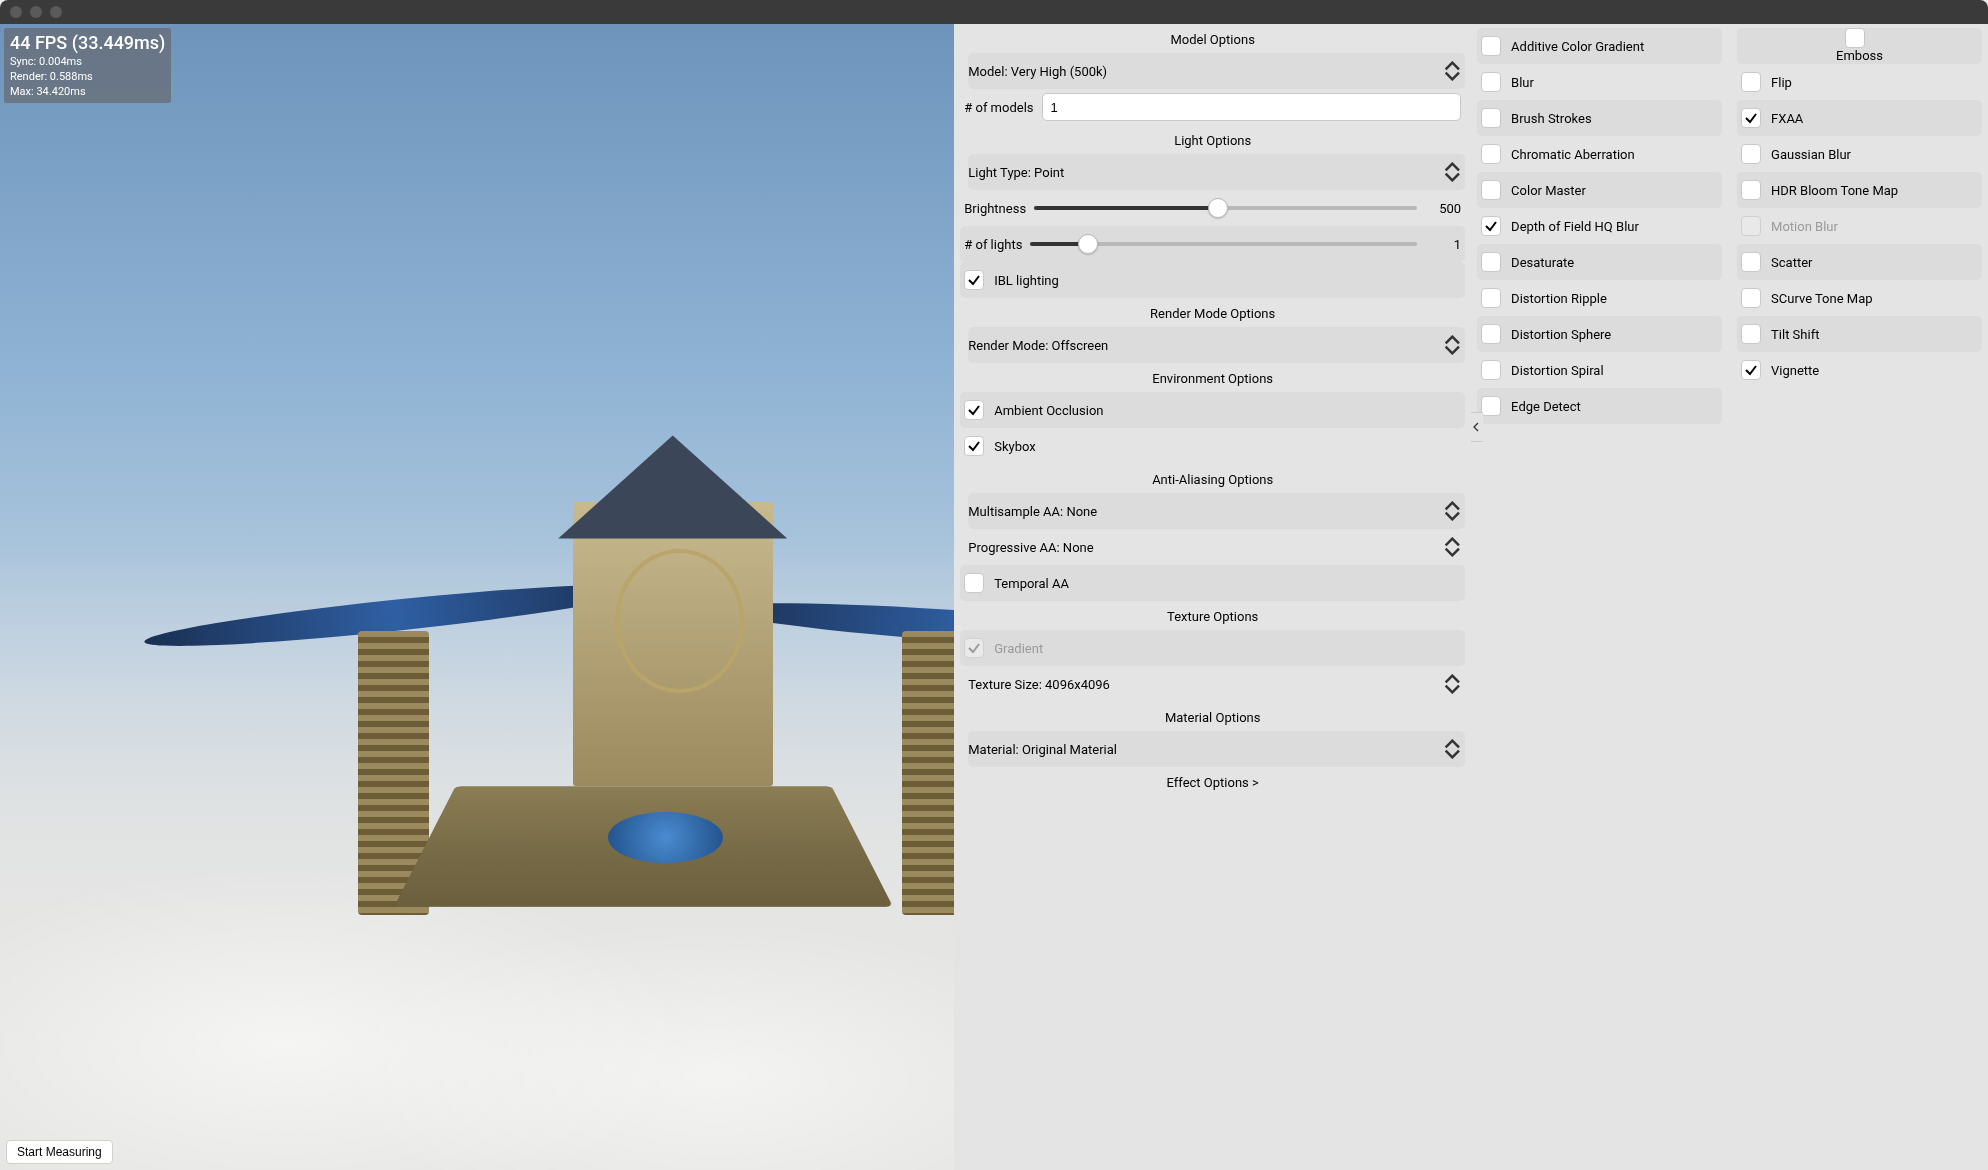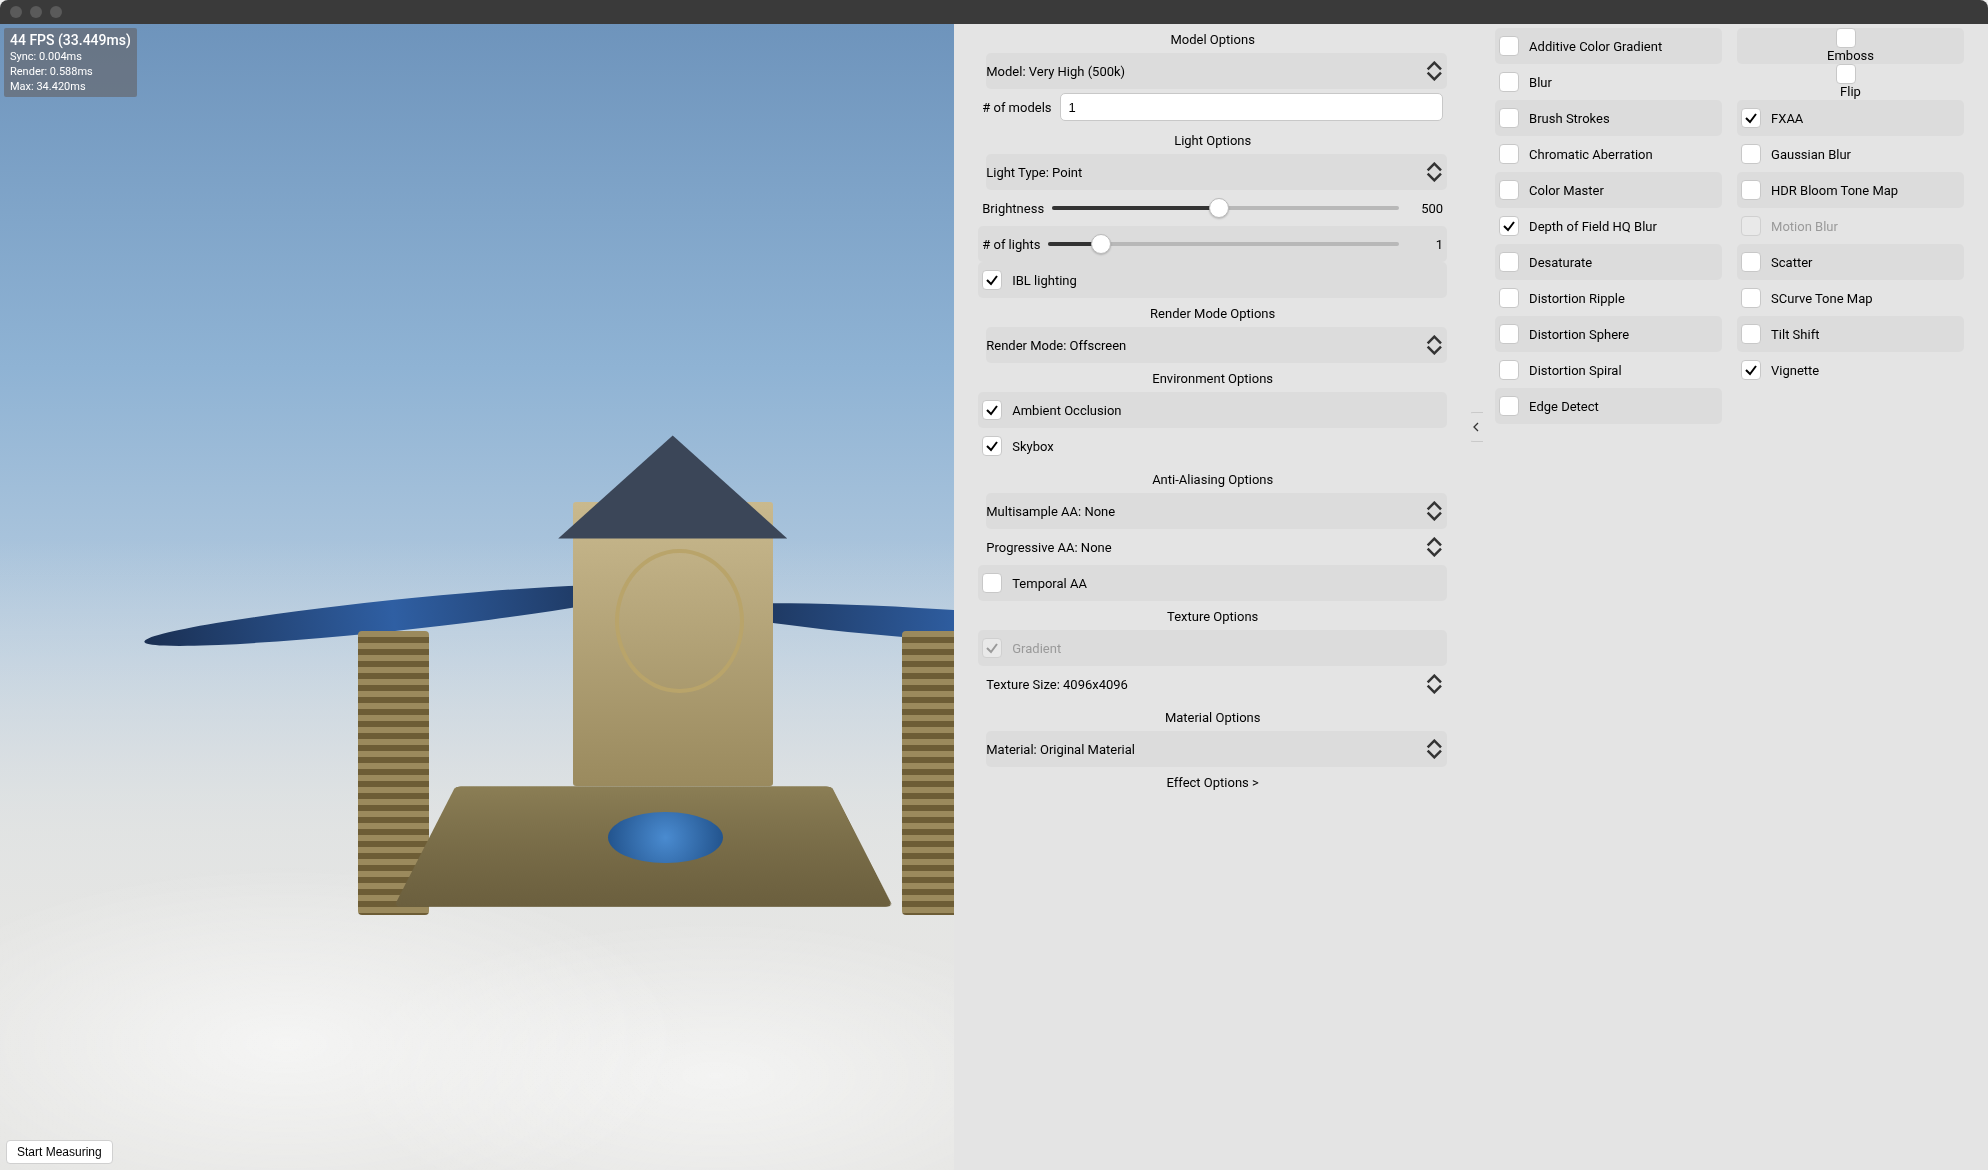--- a/index.html
+++ b/index.html
@@ -91,38 +91,38 @@
   .fps-overlay {
     position: absolute;
     top: 4px; left: 4px;
     background: rgba(100,100,105,0.65);
     color: #fff;
     padding: 3px 6px;
     font-size: 11px;
     line-height: 1.35;
     border-radius: 2px;
   }
-  .fps-overlay .big { font-size: 14px; font-weight: 500;}
+  .fps-overlay .big { font-size: 18px; font-weight: 500;}
   
   .start-btn {
     position: absolute;
     bottom: 6px; left: 6px;
     background: #fff;
     border: 1px solid #d0d0d0;
     border-radius: 4px;
     padding: 4px 10px;
     font-size: 12px;
     cursor: pointer;
   }
   
   .panel {
     flex: 0 0 26%;
     background: #e4e4e4;
     overflow-y: auto;
-    padding: 0 24px;
+    padding: 0 6px;
   }
   .panel.right { flex: 0 0 26%; position:relative;}
   
   .sect-header {
     text-align: center;
     font-size: 13px;
     padding: 8px 0 6px;
     color: #000;
   }
   
@@ -439,21 +439,21 @@
         <div class="row alt" style="min-height: 36px;">
           <div class="checkbox"></div>
           <span class="cb-label">Edge Detect</span>
         </div>
       </div>
     <div style="flex:1" id="fx-col2">
         <div class="row alt" style="min-height: 36px; flex-direction: column;">
           <div class="checkbox"></div>
           <span class="cb-label">Emboss</span>
         </div>
-        <div class="row" style="min-height: 36px; flex-direction: column;">
+        <div class="row" style="min-height: 36px;">
           <div class="checkbox"></div>
           <span class="cb-label">Flip</span>
         </div>
         <div class="row alt" style="min-height: 36px;">
           <div class="checkbox checked">
             <svg viewBox="0 0 14 14">
               <path d="M2 7 L6 11 L12 3" fill="none" stroke="#000" stroke-width="2"></path>
             </svg>
           </div>
           <span class="cb-label">FXAA</span>

